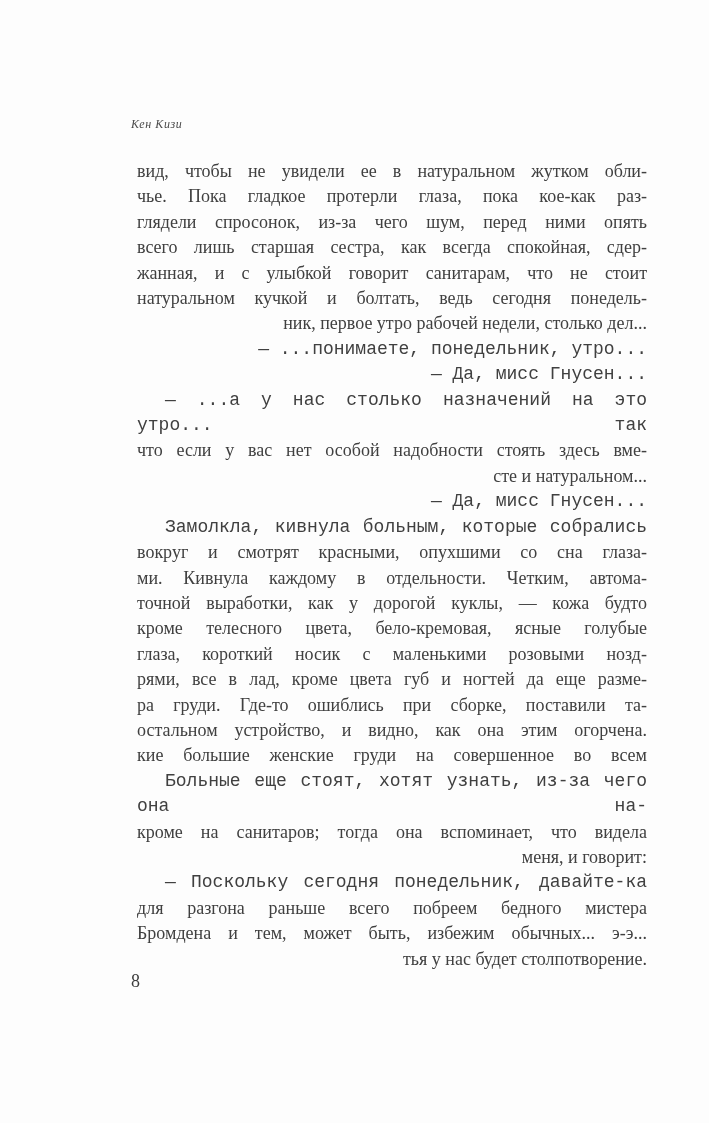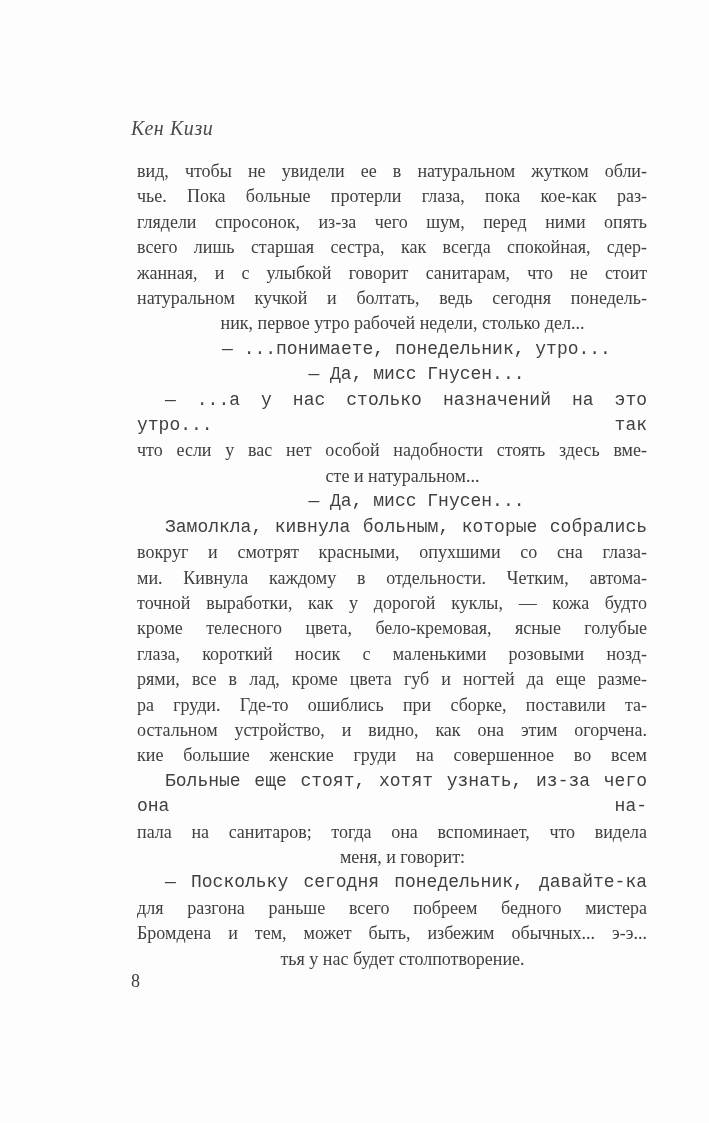--- a/index.html
+++ b/index.html
@@ -12,41 +12,41 @@
     width: 709px;
     height: 1123px;
     background: #fdfdfd;
     font-family: "Liberation Serif", serif;
     overflow: hidden;
   }
   .running-head {
     position: absolute;
     left: 131px;
     top: 117px;
-    font-size: 20px;
+    font-size: 12px;
     font-style: italic;
     letter-spacing: 0.6px;
     color: #4a4a4a;
   }
   .text-block {
     position: absolute;
     left: 137px;
     top: 159px;
     width: 510px;
     font-size: 18px;
     line-height: 25.4px;
     color: #404040;
   }
   .ln {
     text-align: justify;
     text-align-last: justify;
     white-space: normal;
   }
   .ln.left {
-    text-align: center;
+    text-align: right;
     text-align-last: auto;
     margin-left: 21px;
   }
   .ln.ind {
     text-indent: 28px;
     font-family: Liberation Mono, monospace;
   }
   .page-number {
     position: absolute;
     left: 131px;
@@ -57,21 +57,21 @@
 </style>
 </head>
 <body>
 
 <div class="page">
 
   <div class="running-head">Кен Кизи</div>
 
   <div class="text-block">
     <div class="ln">вид, чтобы не увидели ее в натуральном жутком обли-</div>
-    <div class="ln">чье. Пока больные протерли глаза, пока кое-как раз-</div>
+    <div class="ln">чье. Пока гладкое протерли глаза, пока кое-как раз-</div>
     <div class="ln">глядели спросонок, из-за чего шум, перед ними опять</div>
     <div class="ln">всего лишь старшая сестра, как всегда спокойная, сдер-</div>
     <div class="ln">жанная, и с улыбкой говорит санитарам, что не стоит</div>
     <div class="ln">натуральном кучкой и болтать, ведь сегодня понедель-</div>
     <div class="ln left">ник, первое утро рабочей недели, столько дел...</div>
     <div class="ln left ind">— ...понимаете, понедельник, утро...</div>
     <div class="ln left ind">— Да, мисс Гнусен...</div>
     <div class="ln ind">— ...а у нас столько назначений на это утро... так</div>
     <div class="ln">что если у вас нет особой надобности стоять здесь вме-</div>
     <div class="ln left">сте и натуральном...</div>
@@ -80,21 +80,21 @@
     <div class="ln">вокруг и смотрят красными, опухшими со сна глаза-</div>
     <div class="ln">ми. Кивнула каждому в отдельности. Четким, автома-</div>
     <div class="ln">точной выработки, как у дорогой куклы, — кожа будто</div>
     <div class="ln">кроме телесного цвета, бело-кремовая, ясные голубые</div>
     <div class="ln">глаза, короткий носик с маленькими розовыми нозд-</div>
     <div class="ln">рями, все в лад, кроме цвета губ и ногтей да еще разме-</div>
     <div class="ln">ра груди. Где-то ошиблись при сборке, поставили та-</div>
     <div class="ln">остальном устройство, и видно, как она этим огорчена.</div>
     <div class="ln">кие большие женские груди на совершенное во всем</div>
     <div class="ln ind">Больные еще стоят, хотят узнать, из-за чего она на-</div>
-    <div class="ln">пала на санитаров; тогда она вспоминает, что видела</div>
+    <div class="ln">кроме на санитаров; тогда она вспоминает, что видела</div>
     <div class="ln left">меня, и говорит:</div>
     <div class="ln ind">— Поскольку сегодня понедельник, давайте-ка</div>
     <div class="ln">для разгона раньше всего побреем бедного мистера</div>
     <div class="ln">Бромдена и тем, может быть, избежим обычных... э-э...</div>
     <div class="ln left">тья у нас будет столпотворение.</div>
   </div>
 
   <div class="page-number">8</div>
 
 </div>

